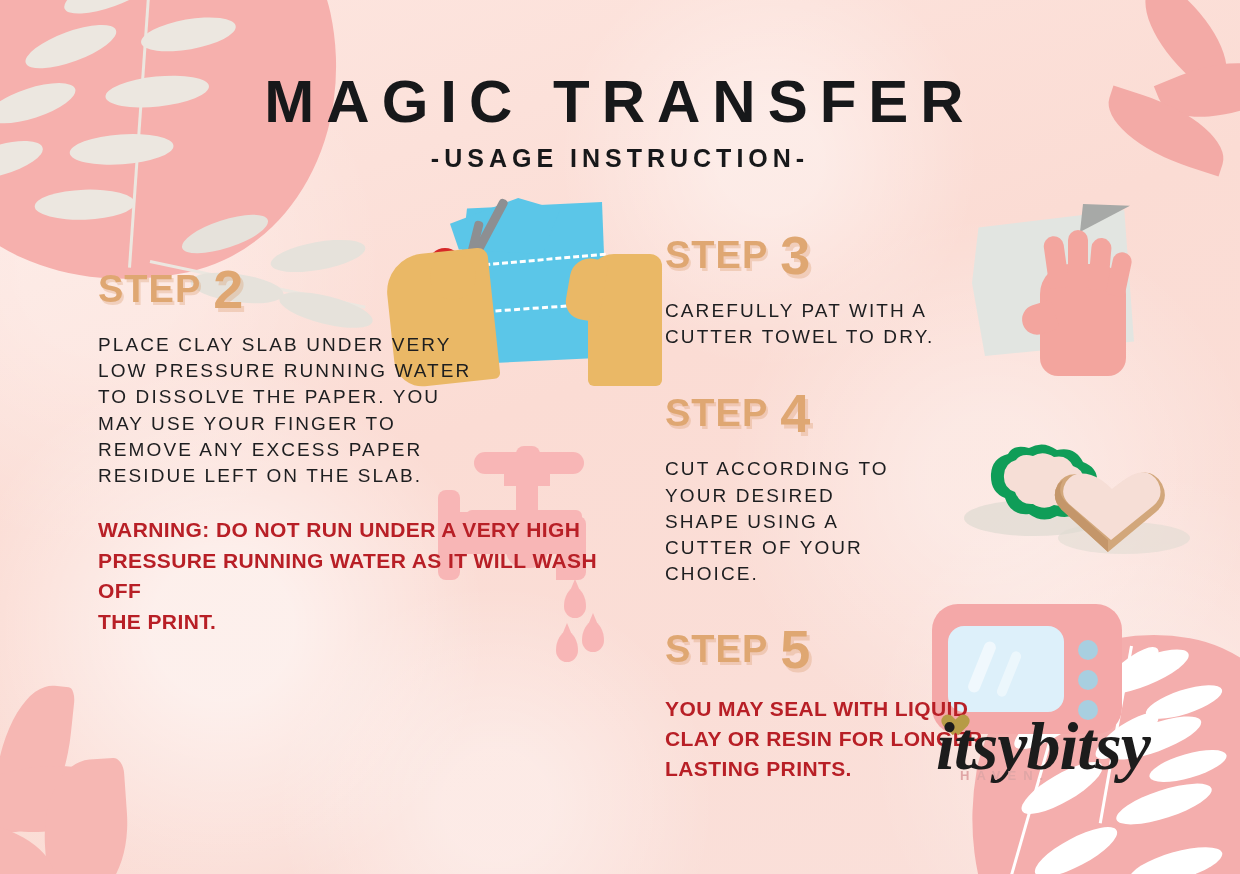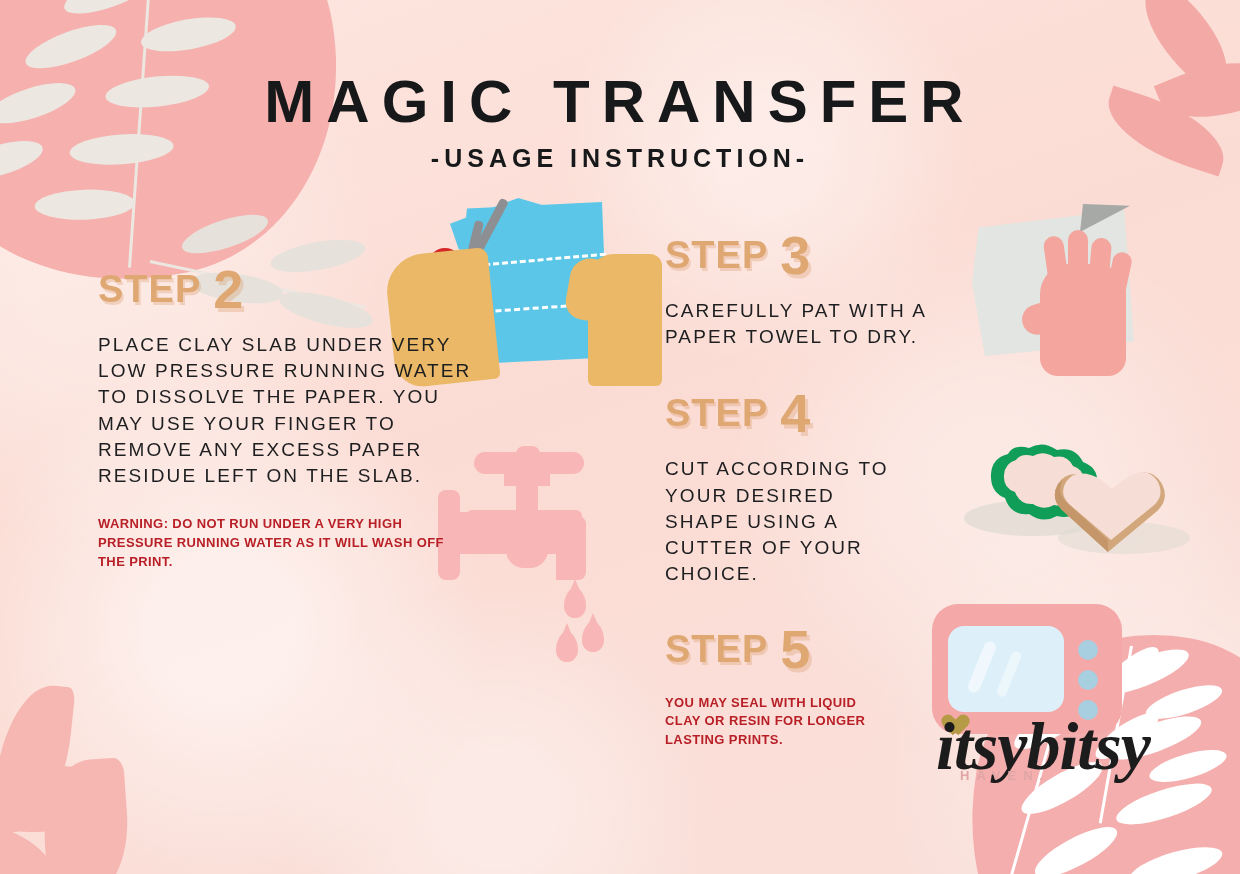--- a/index.html
+++ b/index.html
@@ -75,21 +75,21 @@
     text-shadow:3px 4px 0 rgba(214,150,100,.30);
     vertical-align:-6px;
   }
   .step-num.wide { margin-left:48px; }
 
   .step-body {
     font-size:19px; letter-spacing:2.1px; line-height:1.38; color:#1d1e20;
     white-space:pre-line;
   }
   .warn {
-    font-size:13px; font-weight:700; letter-spacing:.4px; line-height:1.45;
+    font-size:21px; font-weight:700; letter-spacing:.4px; line-height:1.45;
     color:#b81f26; white-space:pre-line;
   }
   .sp-2 { margin-top:56px; }
   .gap-sm { margin-top:16px; }
   .gap-md { margin-top:26px; }
 
   
   .illo { position:absolute; z-index:4; }
 
   
@@ -307,21 +307,21 @@
 THE PRINT.</div>
   </div>
 
   <div class="col" id="col-right">
 
     <div>
       <div class="step-head">
         <span class="step-word">STEP</span><span class="step-num">3</span>
       </div>
       <div class="step-body gap-sm">CAREFULLY PAT WITH A
-PAPER TOWEL TO DRY.</div>
+CUTTER TOWEL TO DRY.</div>
     </div>
 
     <div style="margin-top:36px;">
       <div class="step-head">
         <span class="step-word">STEP</span><span class="step-num">4</span>
       </div>
       <div class="step-body gap-sm">CUT ACCORDING TO
 YOUR DESIRED
 SHAPE USING A
 CUTTER OF YOUR

